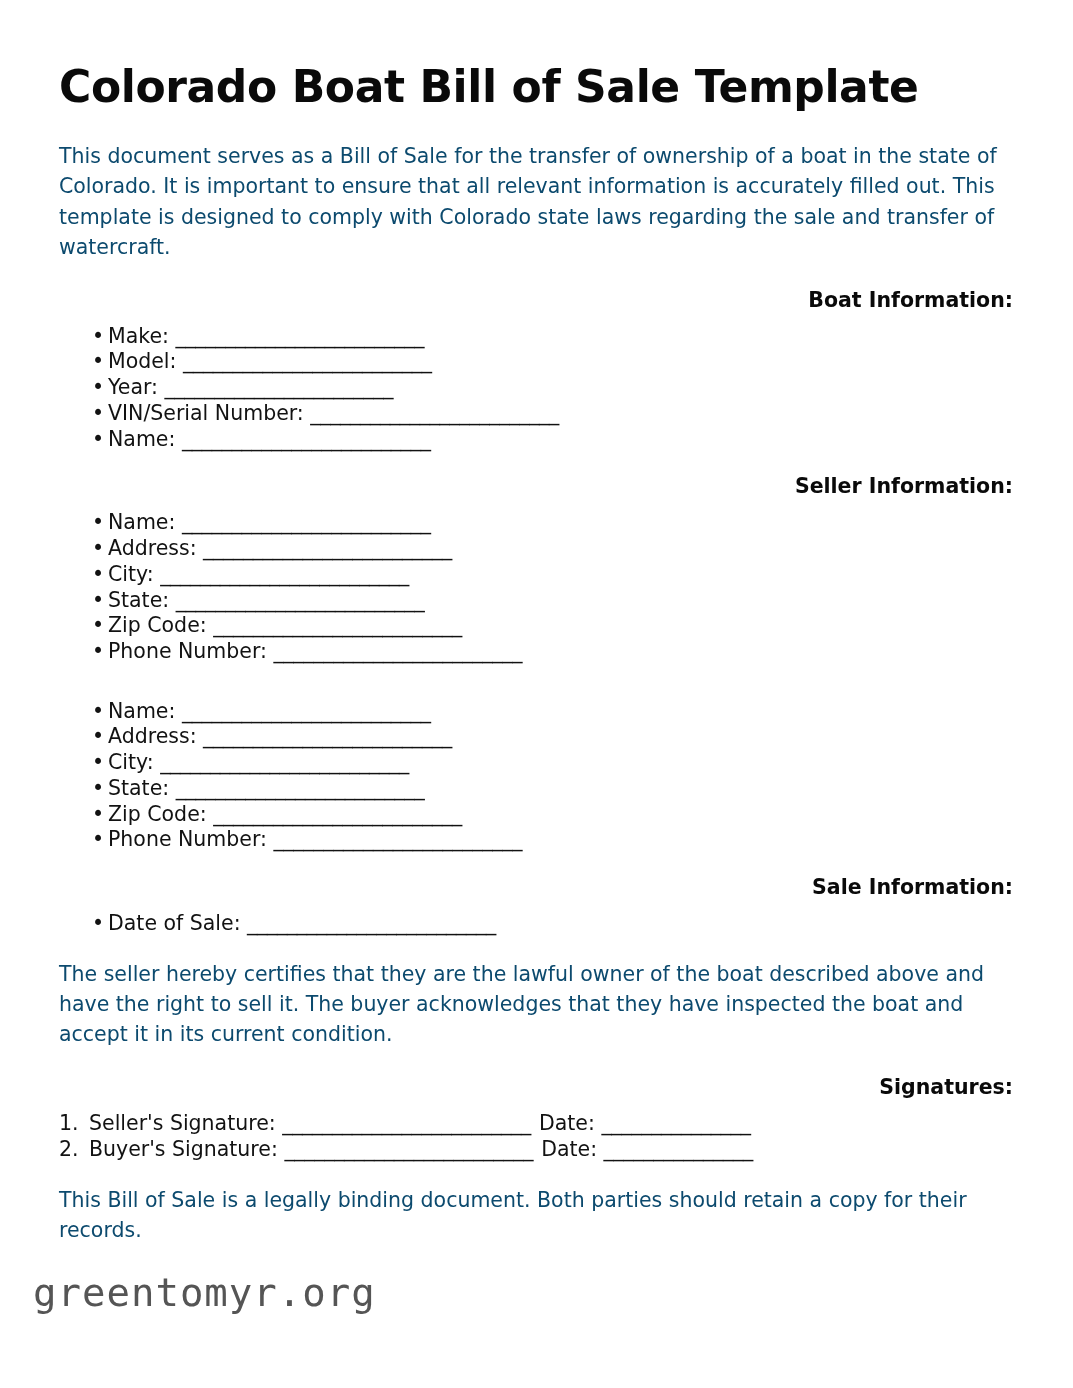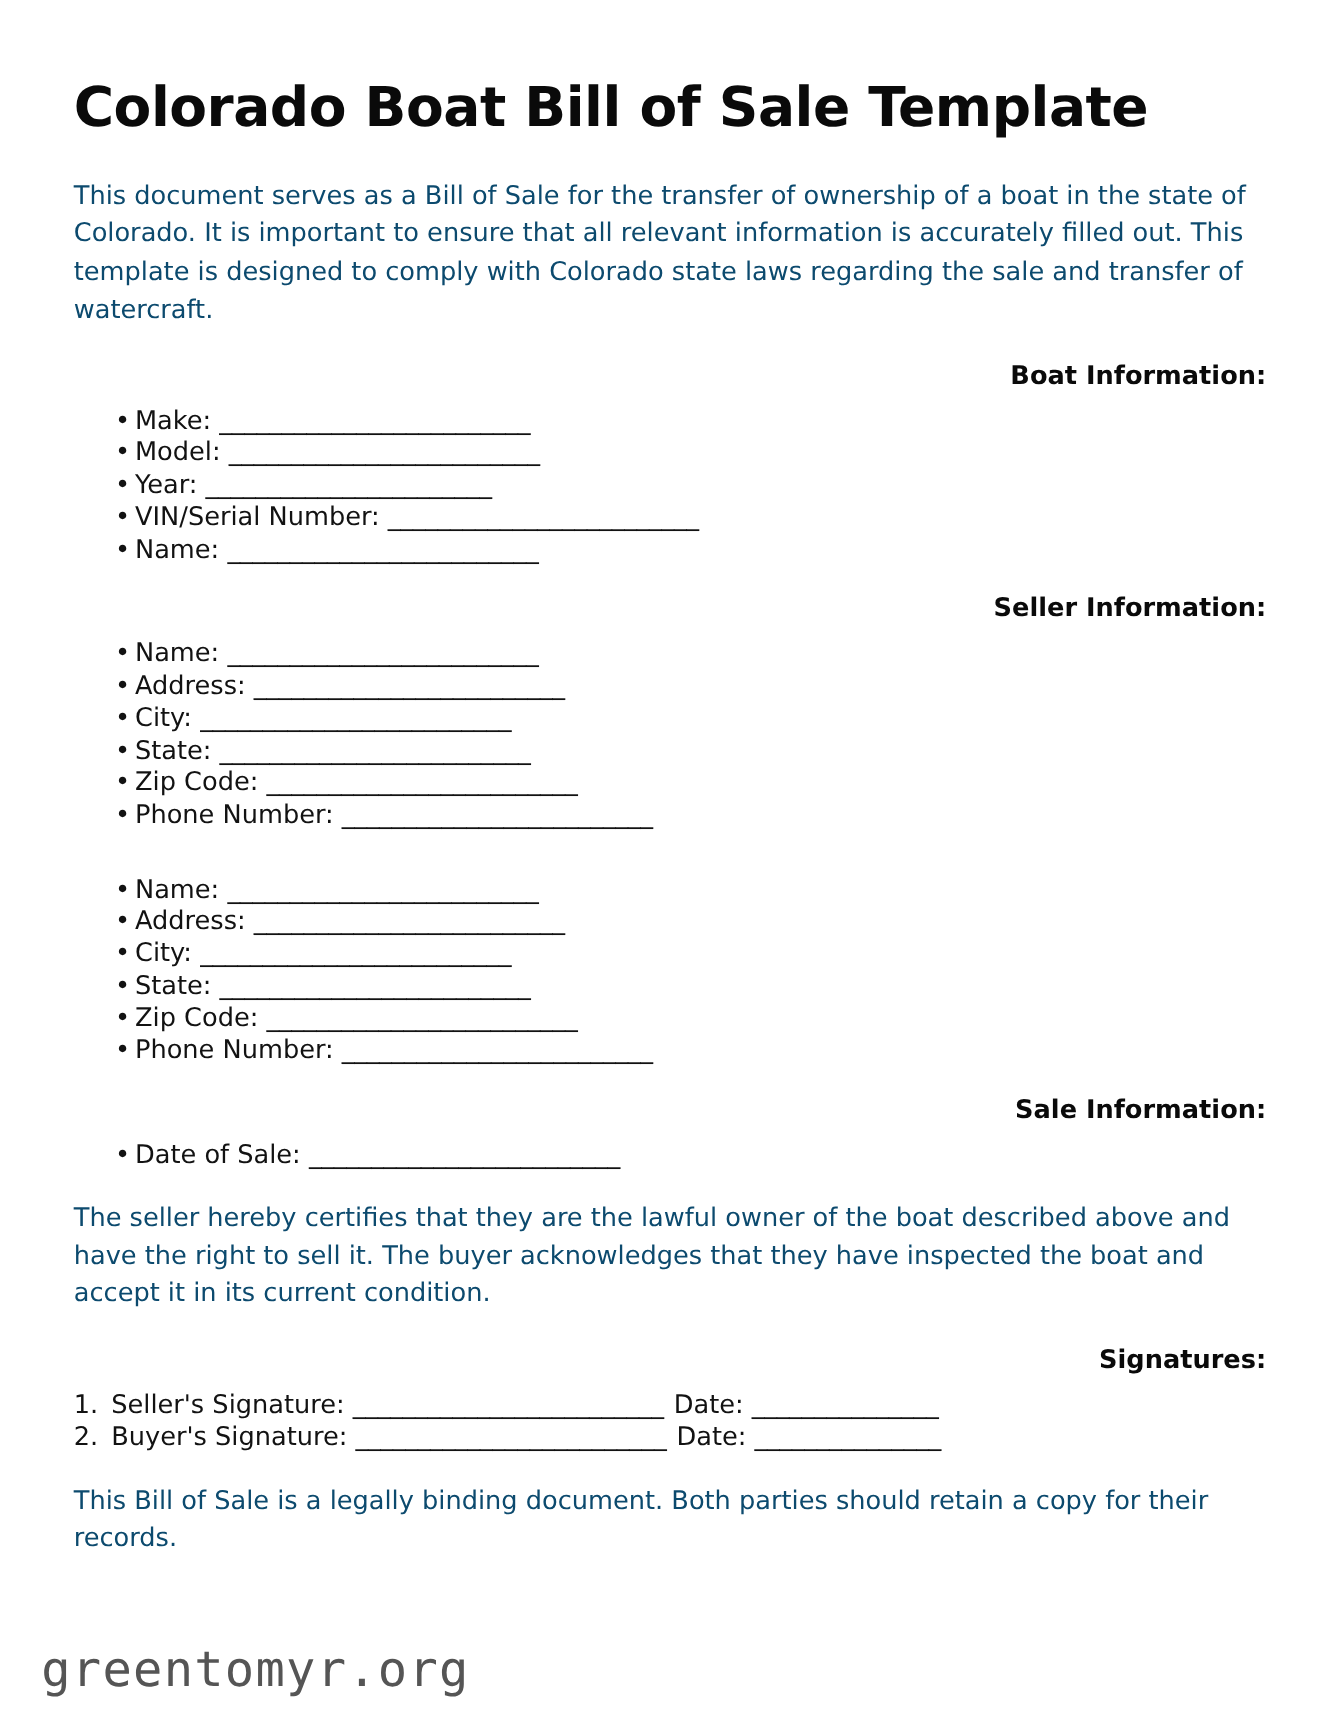--- a/index.html
+++ b/index.html
@@ -103,21 +103,21 @@
   }
 
   .sig-gap {
     display: inline-block;
     width: 8px;
   }
 
   .watermark {
     position: absolute;
     left: 33px;
-    top: 1314px;
+    top: 1270px;
     font-family: "DejaVu Sans Mono", "Liberation Mono", monospace;
     font-size: 39px;
     letter-spacing: 1px;
     color: #555555;
     white-space: nowrap;
   }
 </style>
 </head>
 <body>
 

